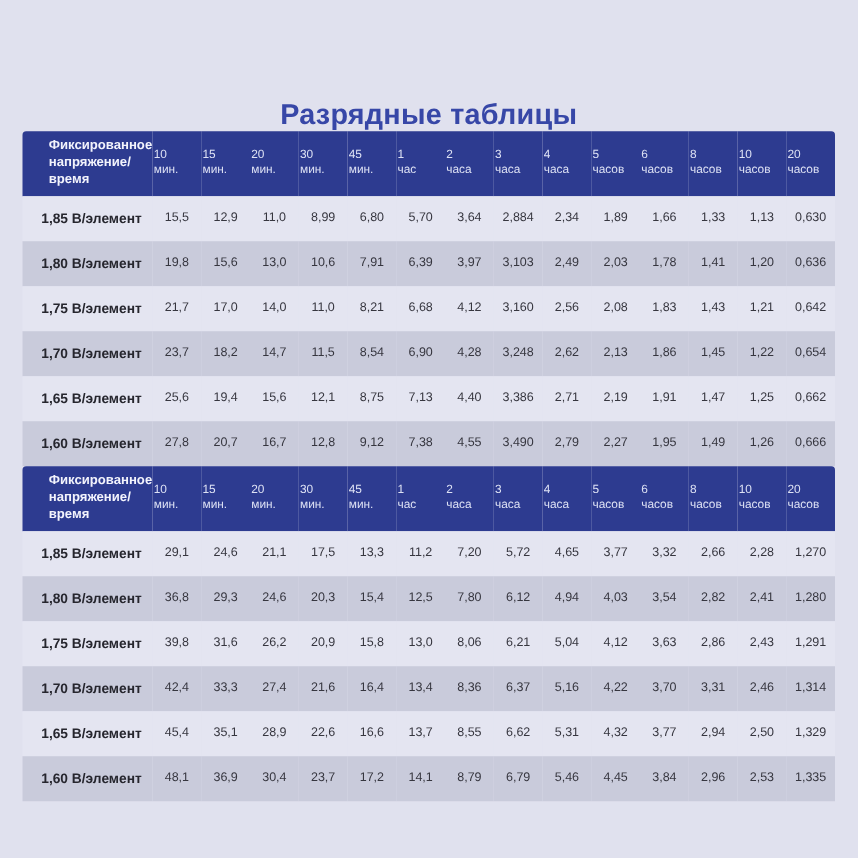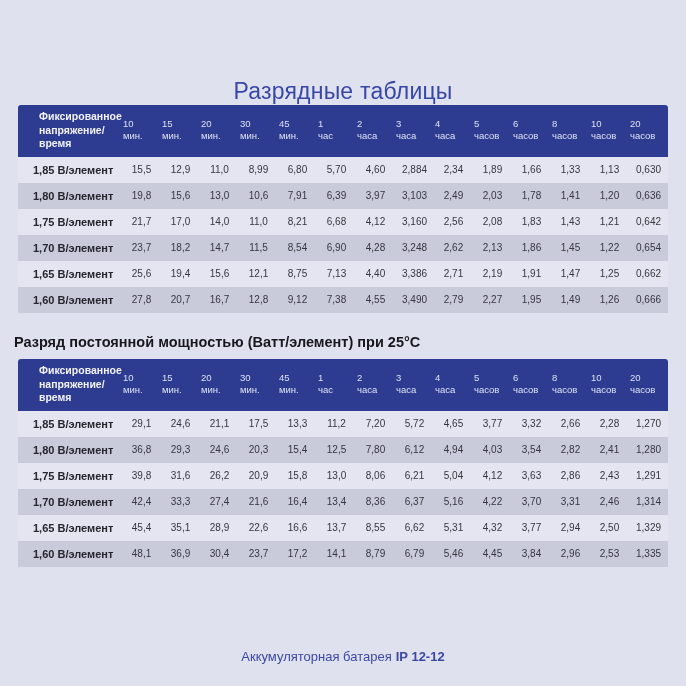--- a/index.html
+++ b/index.html
@@ -8,21 +8,21 @@
     background:#e0e1ee;
     font-family:"Liberation Sans", sans-serif;
     color:#2b2b33;
     overflow:hidden;
   }
   .page { position:relative; width:686px; height:686px; }
 
   .page-title {
     margin:0; padding-top:78px;
     text-align:center;
-    font-size:23px; font-weight:400;
+    font-size:23px; font-weight:700;
     letter-spacing:0.2px;
     color:#3747a7;
   }
 
   .section-heading {
     margin:26px 0 9px 14px;
     font-size:14.5px; font-weight:700;
     color:#17171d;
   }
   .section-heading.second { margin-top:21px; }
@@ -48,21 +48,21 @@
   .data-table thead th.corner {
     color:#f2f3fc;
     font-weight:700;
     font-size:10.5px;
     text-align:left;
     padding-left:21px;
     border-top-left-radius:3px;
   }
   .data-table thead th:last-child { border-top-right-radius:3px; }
 
-  .data-table tbody tr { height:26px; }
+  .data-table tbody tr { height:36px; }
   .data-table tbody tr:nth-child(odd)  { background:#e4e5f1; }
   .data-table tbody tr:nth-child(even) { background:#c9cbdb; }
 
   .data-table tbody th.rowlabel {
     text-align:left; padding-left:15px;
     font-size:11px; font-weight:700;
     color:#26262e;
     white-space:nowrap;
   }
   .data-table tbody td {
@@ -156,21 +156,21 @@
       </thead>
     <tbody>
         <tr>
           <th class="rowlabel">1,85 В/элемент</th>
           <td>15,5</td>
           <td>12,9</td>
           <td>11,0</td>
           <td>8,99</td>
           <td>6,80</td>
           <td>5,70</td>
-          <td>4,60</td>
+          <td>3,64</td>
           <td>2,884</td>
           <td>2,34</td>
           <td>1,89</td>
           <td>1,66</td>
           <td>1,33</td>
           <td>1,13</td>
           <td>0,630</td>
         </tr>
         <tr>
           <th class="rowlabel">1,80 В/элемент</th>
@@ -253,21 +253,20 @@
           <td>2,79</td>
           <td>2,27</td>
           <td>1,95</td>
           <td>1,49</td>
           <td>1,26</td>
           <td>0,666</td>
         </tr>
       </tbody>
   </table>
 
-  <h2 class="section-heading second">Разряд постоянной мощностью (Ватт/элемент) при 25°C</h2>
 
   <table class="data-table">
     <colgroup>
         <col class="label-col">
       </colgroup>
     <thead>
         <tr>
           <th class="corner">Фиксированное напряжение/время</th>
           <th>
             <div>10</div>
@@ -426,17 +425,14 @@
           <td>5,46</td>
           <td>4,45</td>
           <td>3,84</td>
           <td>2,96</td>
           <td>2,53</td>
           <td>1,335</td>
         </tr>
       </tbody>
   </table>
 
-  <div class="page-footer">
-    <span>Аккумуляторная батарея</span><span class="model">IP 12-12</span>
-  </div>
 
 </div>
 
 </body></html>

